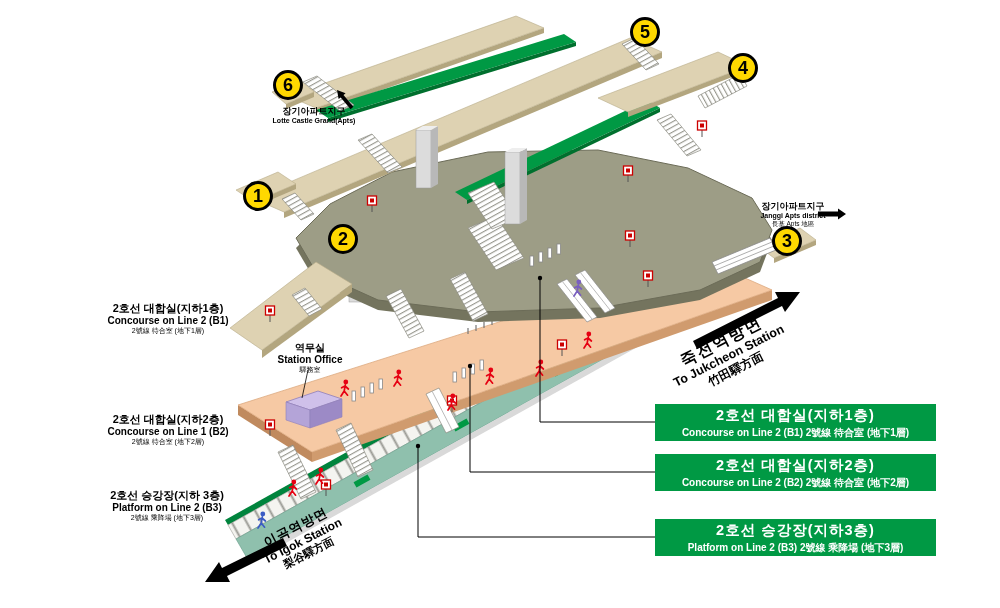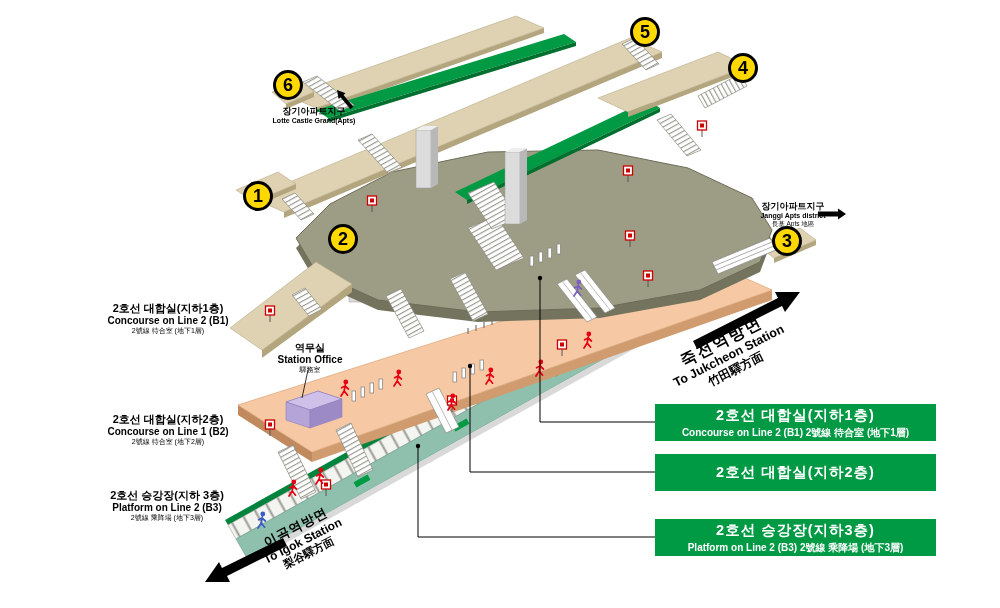--- a/index.html
+++ b/index.html
@@ -292,20 +292,21 @@
   <div class="d-en">To Igok Station</div>
   <div class="d-cn">梨谷驛方面</div>
 </div>
 
 <div class="legend-box lg-1">
   <div class="lg-ko">2호선 대합실(지하1층)</div>
   <div class="lg-sub">Concourse on Line 2 (B1) 2號線 待合室 (地下1層)</div>
 </div>
 <div class="legend-box lg-2">
   <div class="lg-ko">2호선 대합실(지하2층)</div>
+  <div class="lg-sub">Concourse on Line 2 (B2) 2號線 待合室 (地下2層)</div>
 </div>
 <div class="legend-box lg-3">
   <div class="lg-ko">2호선 승강장(지하3층)</div>
   <div class="lg-sub">Platform on Line 2 (B3) 2號線 乘降場 (地下3層)</div>
 </div>
 
 <div class="exit-badge ex-1">
       <span>1</span>
     </div>
 <div class="exit-badge ex-2">

